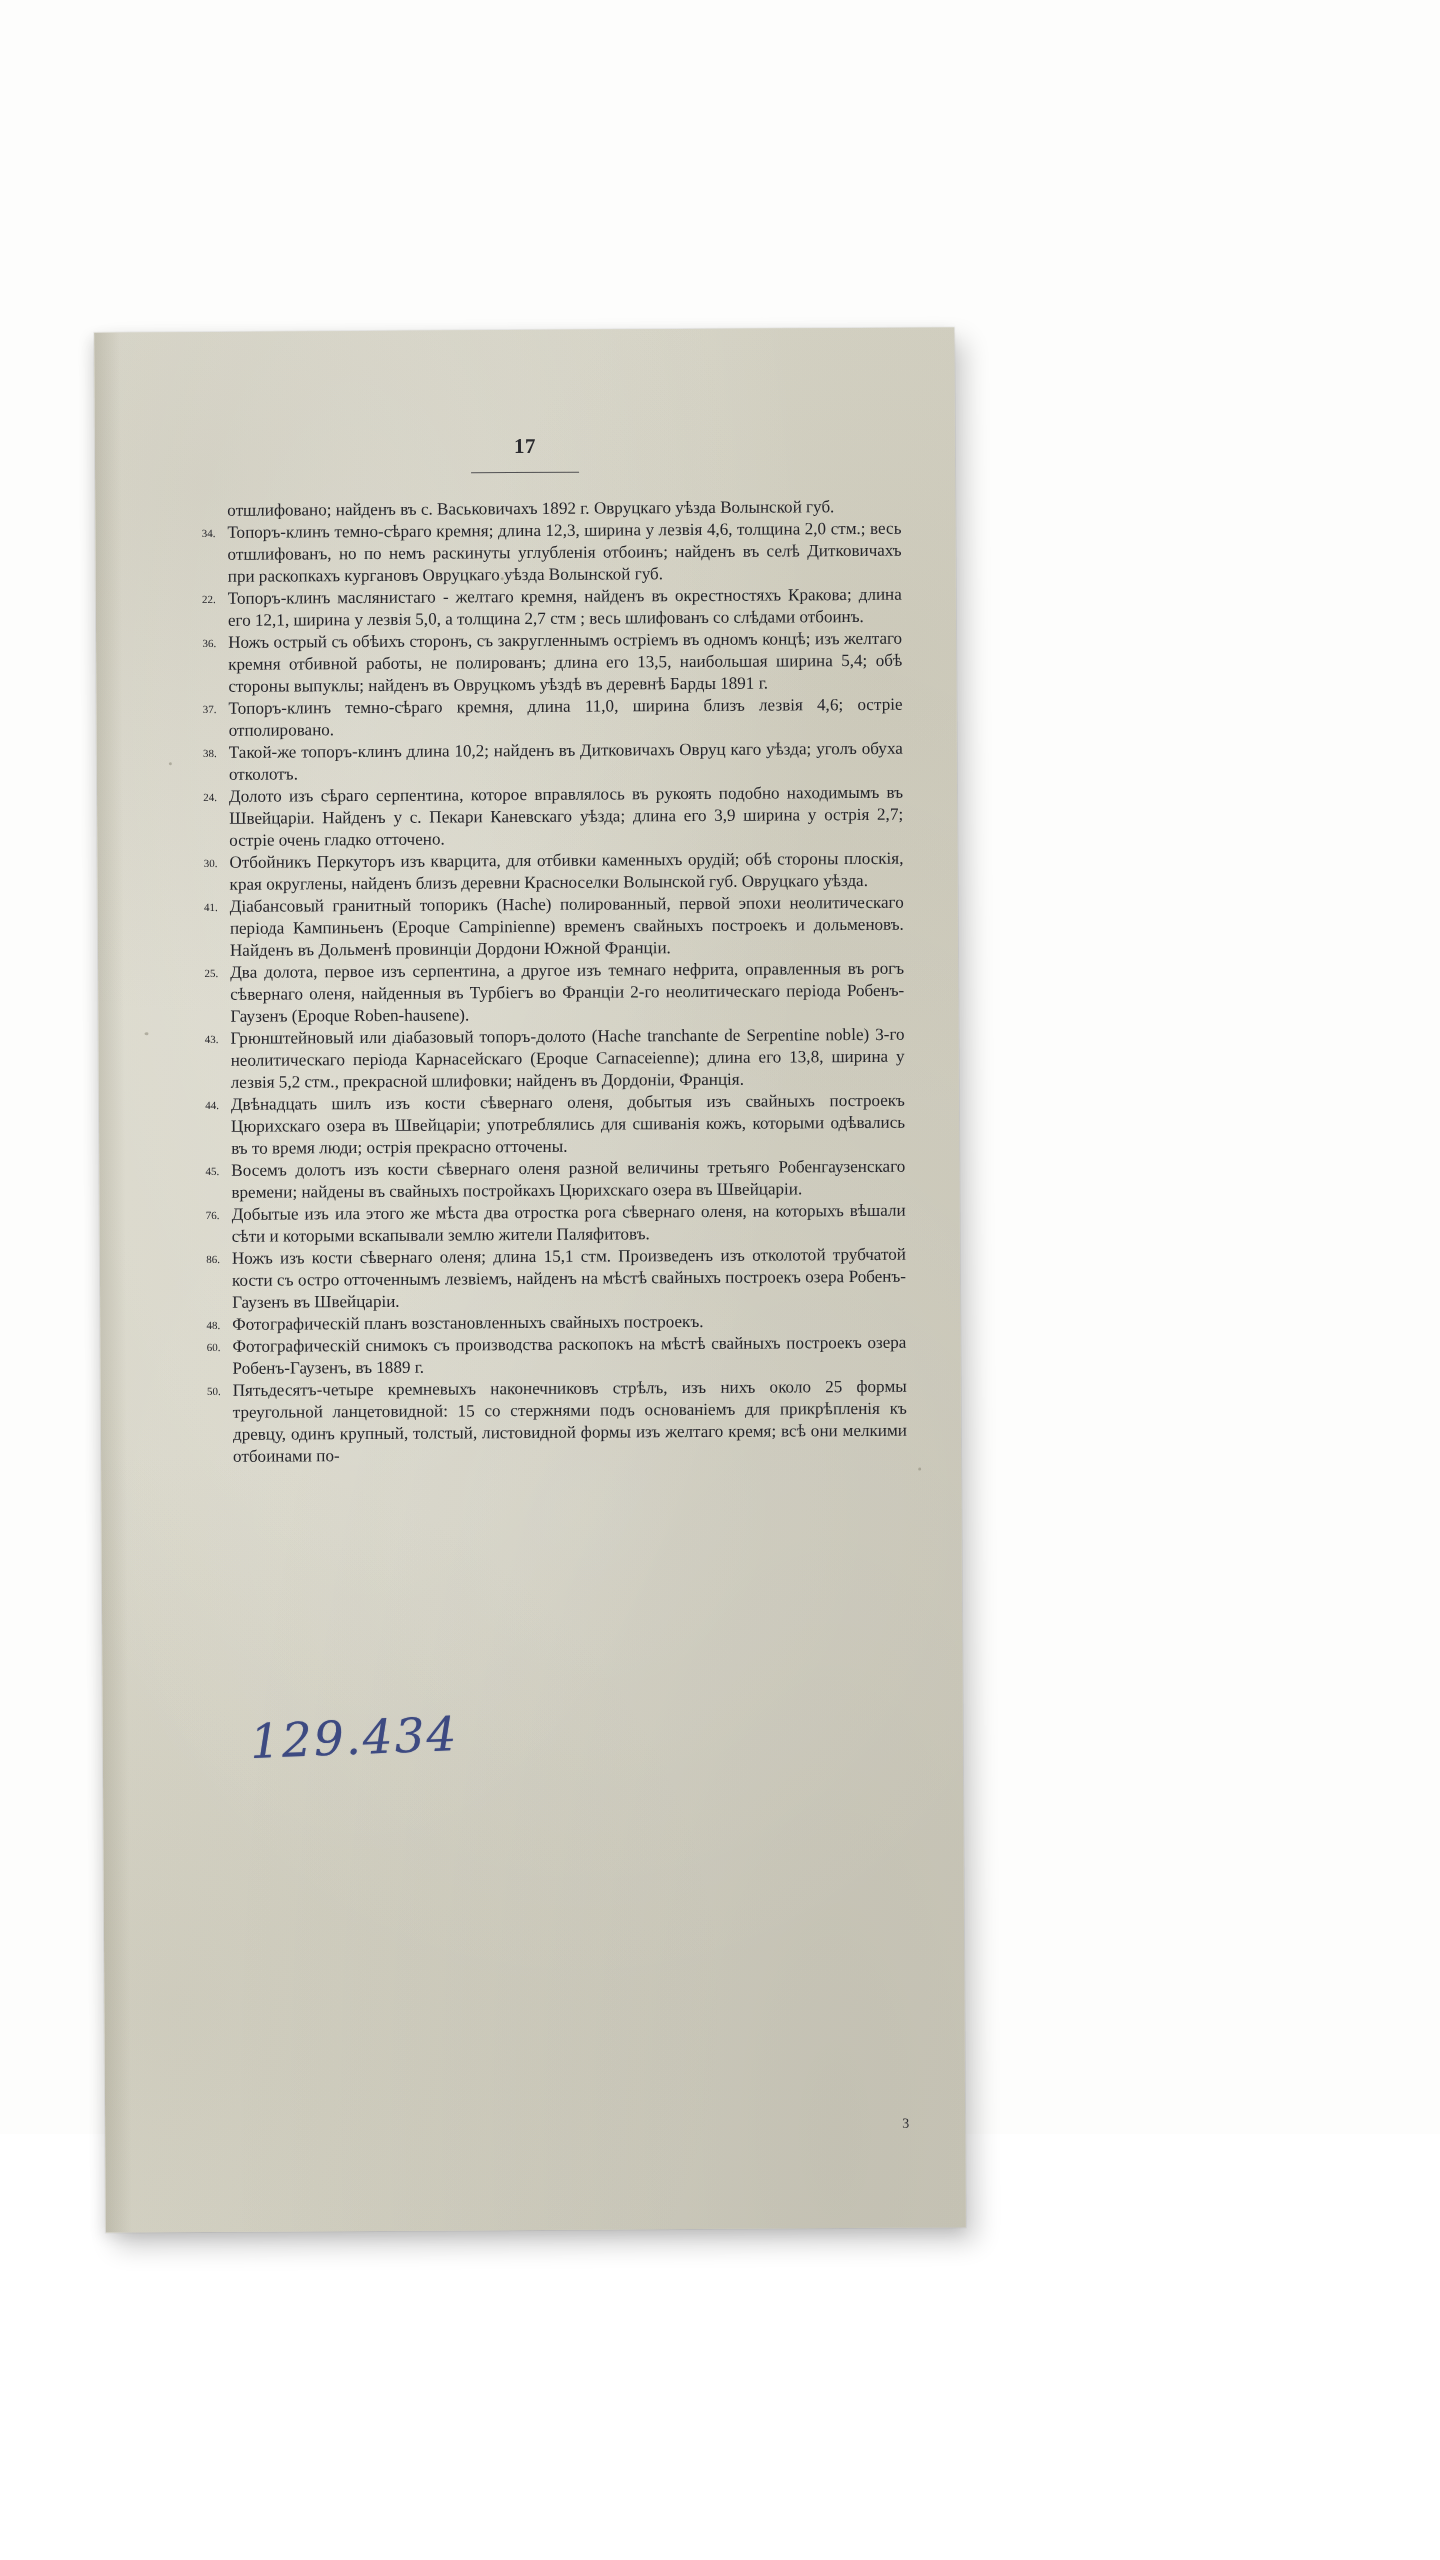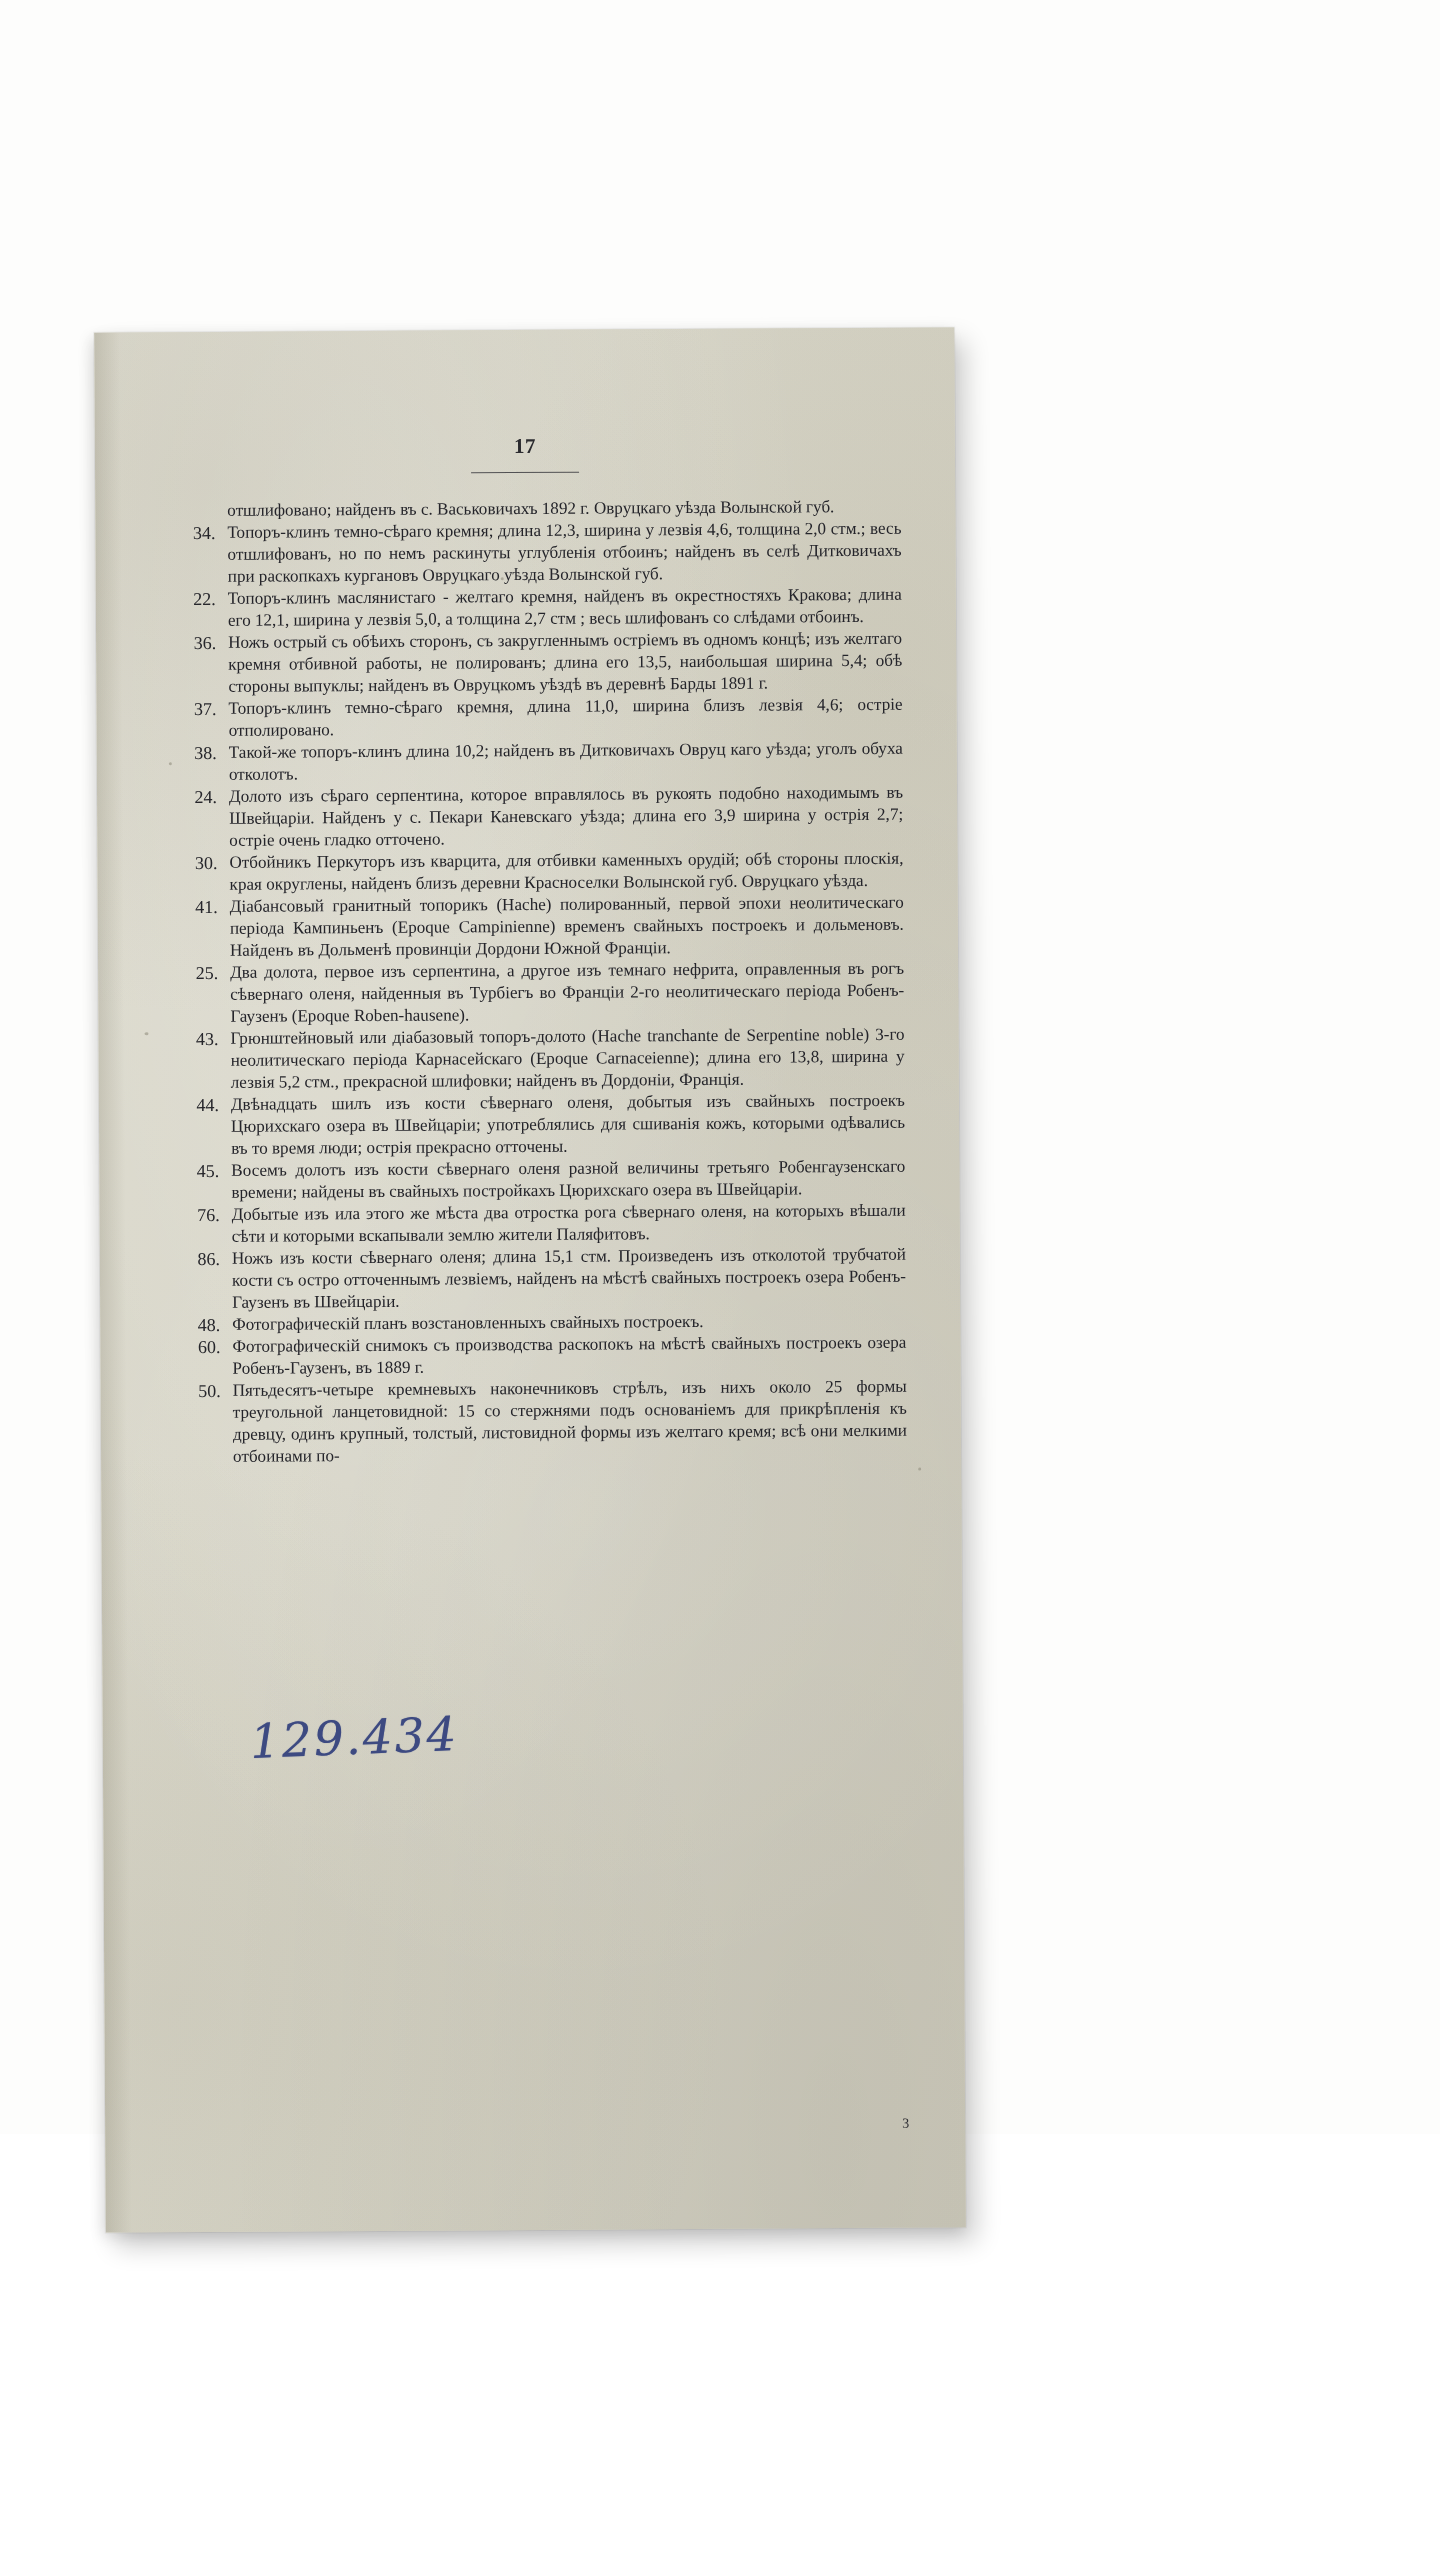--- a/index.html
+++ b/index.html
@@ -84,21 +84,21 @@
     position:relative;
     padding-left:56px;
     margin:0;
     text-align:justify;
   }
   .entry .num{
     position:absolute;
     left:0; top:0;
     width:44px;
     text-align:right;
-    font-size:18px;
+    font-size:11px;
     color:#26262b;
   }
   .entry .txt{display:block;}
 
   .signature{
     position:absolute;
     right:56px; bottom:96px;
     font-size:14px; color:#2d2d33;
   }
 

